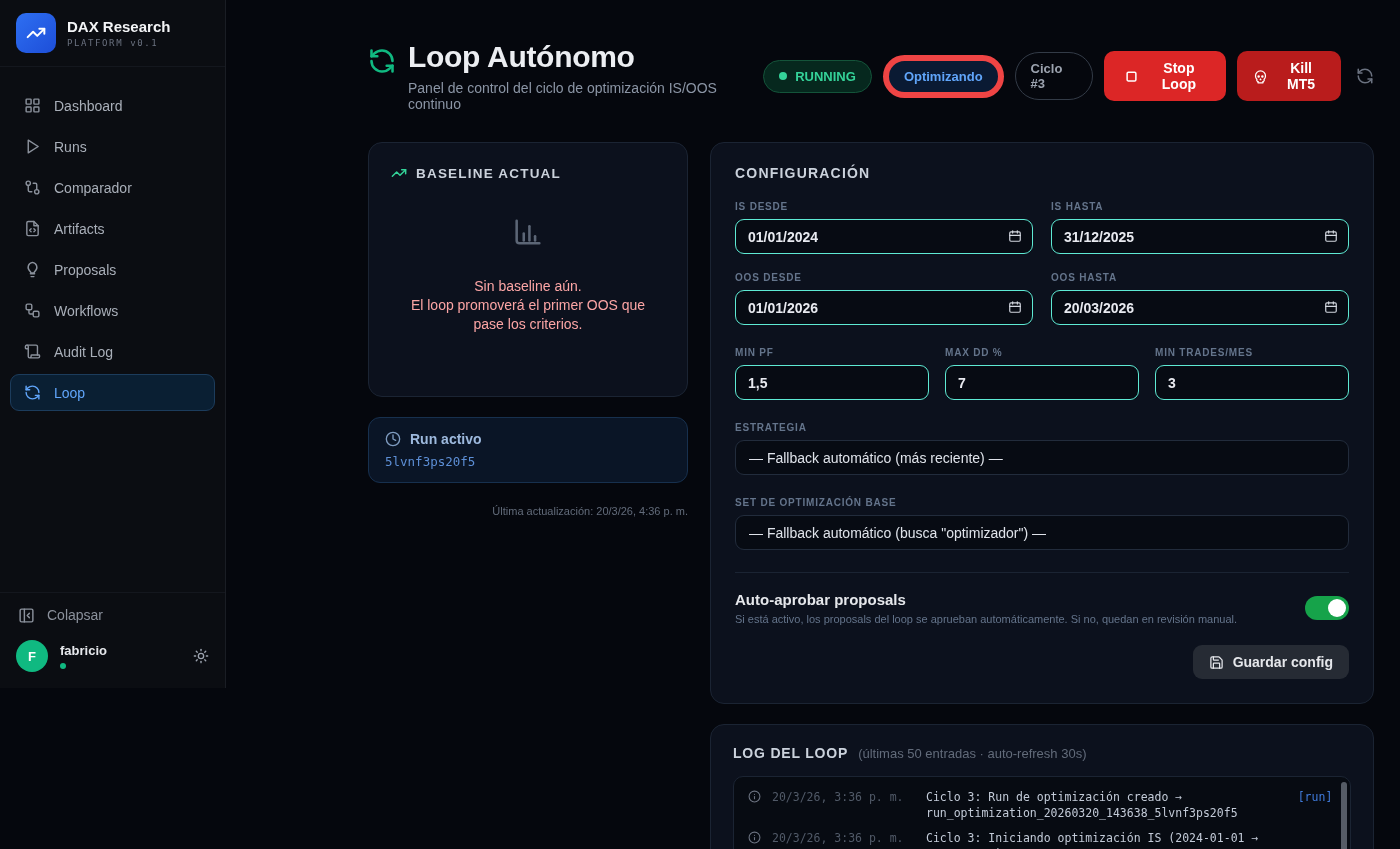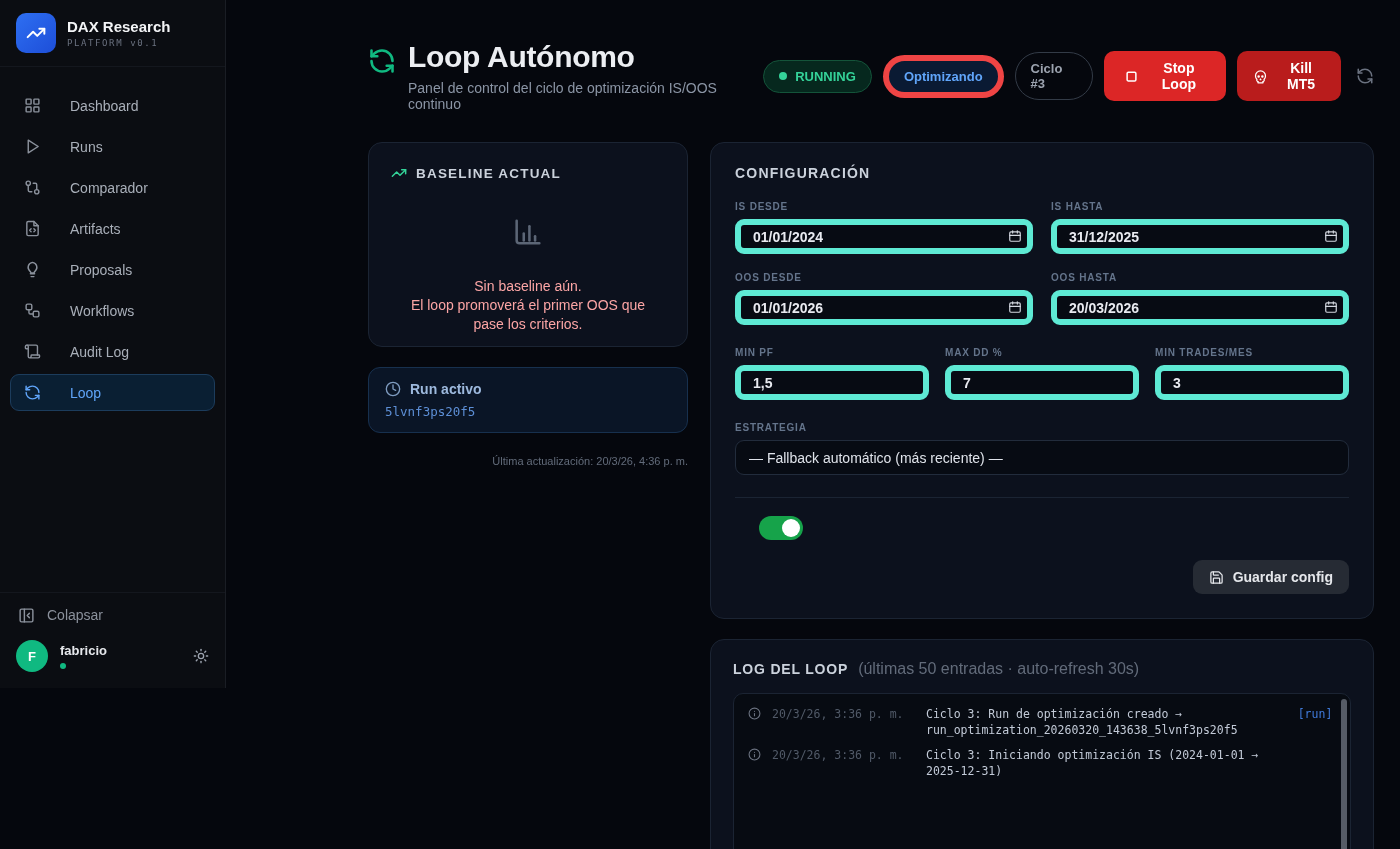--- a/index.html
+++ b/index.html
@@ -24,21 +24,21 @@
   .brand-logo {
     width:40px; height:40px; border-radius:10px;
     background:linear-gradient(135deg,#2e6ff2,#1d4ed8);
     display:flex; align-items:center; justify-content:center; color:#fff;
   }
   .brand-title { font-size:15px; font-weight:700; color:#f3f4f6; }
   .brand-sub { font-family:"DejaVu Sans Mono", monospace; font-size:9px; letter-spacing:1.6px; color:#6b7280; margin-top:3px; }
 
   .nav { flex:1; padding:20px 10px; }
   .nav-item {
-    display:flex; align-items:center; gap:29px;
+    display:flex; align-items:center; gap:13px;
     padding:9px 13px; margin-bottom:4px; border-radius:9px;
     font-size:14px; color:#a9afb9; cursor:pointer;
     border:1px solid transparent;
   }
   .nav-item svg { color:#8b919c; }
   .nav-item.active {
     background:#0a1f33;
     border:1px solid #1c3c5c;
     color:#60a5fa;
   }
@@ -71,21 +71,21 @@
   .btn-stop { background:#dc2626;padding-left:20px; }
   .btn-kill { background:#b91c1c; }
   .icon-btn { color:#6b7280; margin-left:4px; cursor:pointer; }
 
   
   .content-grid { display:grid; grid-template-columns:320px 1fr; gap:22px; margin-top:30px; }
 
   .panel { background:#0c111d; border:1px solid #1b2433; border-radius:14px; }
 
   
-  .baseline-panel { padding:22px; height:205px; }
+  .baseline-panel { padding:22px; height:255px; }
   .panel-heading { display:flex; align-items:center; gap:9px; font-size:13.5px; font-weight:700; letter-spacing:1.2px; color:#cbd2dc; }
   .panel-heading svg { color:#34d399; }
   .baseline-empty { margin-top:34px; text-align:center; color:#8b95a5; }
   .baseline-empty svg { margin:0 auto 14px; color:#5b6戸575; color:#59627280; color:#5c6676; }
   .baseline-line { font-size:14px; line-height:1.35; color:#fca5a5; }
   .baseline-line2 { padding:0 8px; }
 
   
   .run-panel { margin-top:20px; background:#0a1526; border:1px solid #17304e; border-radius:12px; padding:13px 16px; }
   .run-title { display:flex; align-items:center; gap:9px; font-size:14px; font-weight:600; color:#9db9dd; }
@@ -94,21 +94,21 @@
   .last-update { margin-top:22px; text-align:right; font-size:11px; color:#626b7a; }
 
   
   .config-panel { padding:22px 24px 24px; }
   .config-title { font-size:14px; font-weight:700; letter-spacing:1.2px; color:#cbd2dc; }
   .field-label { font-size:10px; font-weight:700; letter-spacing:0.8px; color:#64748b; margin-bottom:7px; }
   .grid-2 { display:grid; grid-template-columns:1fr 1fr; gap:18px; margin-top:20px; }
   .grid-3 { display:grid; grid-template-columns:1fr 1fr 1fr; gap:16px; margin-top:22px; }
   .input-wrap { position:relative; }
   .field {
-    width:100%; height:35px; background:#070b13; border:6px solid #5eead4; border-radius:9px;
+    width:100%; height:35px; background:#070b13; border:1px solid #5eead4; border-radius:9px;
     color:#e8eaf0; font-size:14px; font-weight:600; padding:0 12px;
     font-family:"Liberation Sans", sans-serif; outline:none;
   }
   .cal-icon { position:absolute; right:11px; top:10px; color:#d3d8e0; pointer-events:none; }
   .select-row { margin-top:22px; }
   .select-box {
     height:35px; background:#070b13; border:1px solid #222c3c; border-radius:9px;
     display:flex; align-items:center; padding:0 13px; font-size:14px; color:#dfe3ea; cursor:pointer;
   }
   .divider { height:1px; background:#1b2433; margin:22px 0 18px; }
@@ -117,21 +117,21 @@
   .auto-desc { font-size:11px; color:#64748b; margin-top:5px; }
   .toggle { width:44px; height:24px; border-radius:999px; background:#16a34a; position:relative; cursor:pointer; flex-shrink:0; margin-left:24px; }
   .toggle .knob { position:absolute; right:3px; top:3px; width:18px; height:18px; border-radius:50%; background:#fff; }
   .save-row { display:flex; justify-content:flex-end; margin-top:20px; }
   .btn-save { background:#262b34; color:#e5e7eb; font-weight:600; border-radius:9px; }
 
   
   .log-panel { margin-top:20px; padding:20px 22px; }
   .log-head { display:flex; align-items:baseline; gap:10px; }
   .log-title { font-size:14px; font-weight:800; letter-spacing:0.8px; color:#cbd2dc; }
-  .log-note { font-size:16px; color:#626b7a; }
+  .log-note { font-size:13px; color:#626b7a; }
   .log-box {
     margin-top:15px; background:#070b12; border:1px solid #1b2433; border-radius:10px;
     padding:12px 14px; height:200px; position:relative; overflow:hidden;
     font-family:"DejaVu Sans Mono", monospace; font-size:11.5px; line-height:1.4;
   }
   .log-row { display:grid; grid-template-columns:16px 146px 1fr 42px; gap:8px; margin-bottom:9px; align-items:start; }
   .log-row svg { margin-top:1px; color:#6b7280; }
   .log-time { color:#515a68; white-space:nowrap; }
   .log-msg { color:#c3cbd8; font-weight:500; overflow-wrap:anywhere; }
   .log-link { color:#3f7bdb; text-align:center; cursor:pointer; }
@@ -452,24 +452,34 @@
           </div>
         </div>
 
         <div class="select-row">
           <div class="field-label">ESTRATEGIA</div>
           <div class="select-box">
             <span>— Fallback automático (más reciente) —</span>
           </div>
         </div>
 
+        <div class="select-row">
+          <div class="field-label">SET DE OPTIMIZACIÓN BASE</div>
+          <div class="select-box">
+            <span>— Fallback automático (busca "optimizador") —</span>
+          </div>
+        </div>
 
         <div class="divider"></div>
 
         <div class="auto-row">
+          <div>
+            <div class="auto-title">Auto-aprobar proposals</div>
+            <div class="auto-desc">Si está activo, los proposals del loop se aprueban automáticamente. Si no, quedan en revisión manual.</div>
+          </div>
           <div class="toggle">
             <div class="knob"></div>
           </div>
         </div>
 
         <div class="save-row">
           <button class="btn btn-save">
             <span>
                 <svg width="15" height="15" viewBox="0 0 24 24" fill="none" stroke="currentColor" stroke-width="2" stroke-linecap="round" stroke-linejoin="round">
                   <path d="M15.2 3a2 2 0 0 1 1.4.6l3.8 3.8a2 2 0 0 1 .6 1.4V19a2 2 0 0 1-2 2H5a2 2 0 0 1-2-2V5a2 2 0 0 1 2-2z"></path>

